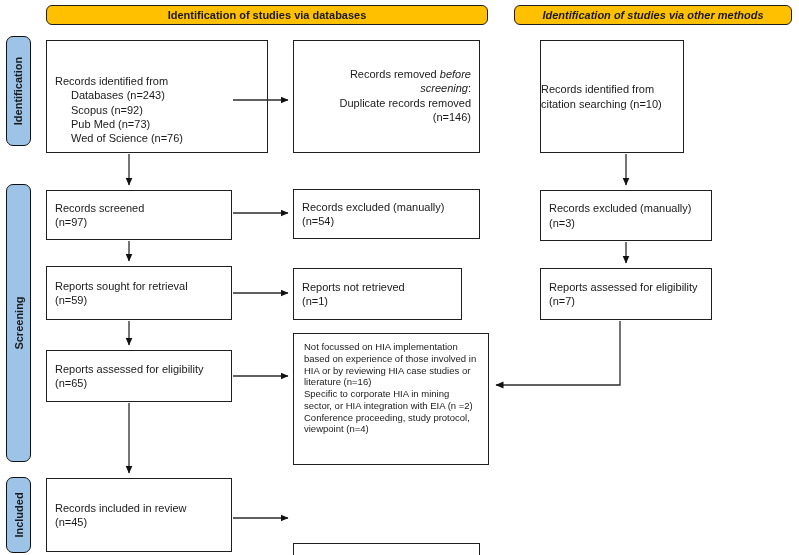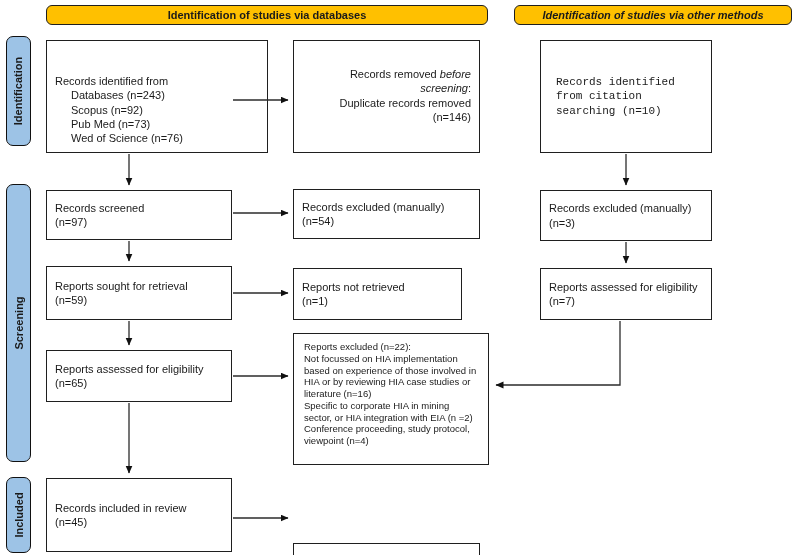--- a/index.html
+++ b/index.html
@@ -118,31 +118,30 @@
     <span class="bl">Records excluded (manually)</span>
     <span class="bl">(n=54)</span>
   </div>
 
   <div class="box vcenter" style="left:293px; top:268px; width:169px; height:52px;">
     <span class="bl">Reports not retrieved</span>
     <span class="bl">(n=1)</span>
   </div>
 
   <div class="box small" style="left:293px; top:333px; width:196px; height:132px; padding:7px 10px;">
-    <span class="bl">Reports excluded (n=22):</span>
     <span class="bl">Not focussed on HIA implementation based on experience of those involved in HIA or by reviewing HIA case studies or literature (n=16)</span>
     <span class="bl">Specific to corporate HIA in mining sector, or HIA integration with EIA (n =2)</span>
     <span class="bl">Conference proceeding, study protocol, viewpoint (n=4)</span>
   </div>
 
   <div class="box vcenter" style="left:293px; top:495px; width:187px; height:57px;margin-top:48px;">
     <span>Updated in January 2025 +2 studies</span>
   </div>
 
-  <div class="box vcenter" style="left:540px; top:40px; width:172px; height:113px; padding-left:15px;font-family:Liberation Mono, monospace;">
+  <div class="box vcenter" style="left:540px; top:40px; width:144px; height:113px; padding-left:0;">
     <span>Records identified from citation searching (n=10)</span>
   </div>
 
   <div class="box vcenter" style="left:540px; top:190px; width:172px; height:51px;">
     <span class="bl">Records excluded (manually)</span>
     <span class="bl">(n=3)</span>
   </div>
 
   <div class="box vcenter" style="left:540px; top:268px; width:172px; height:52px;">
     <span class="bl">Reports assessed for eligibility</span>

